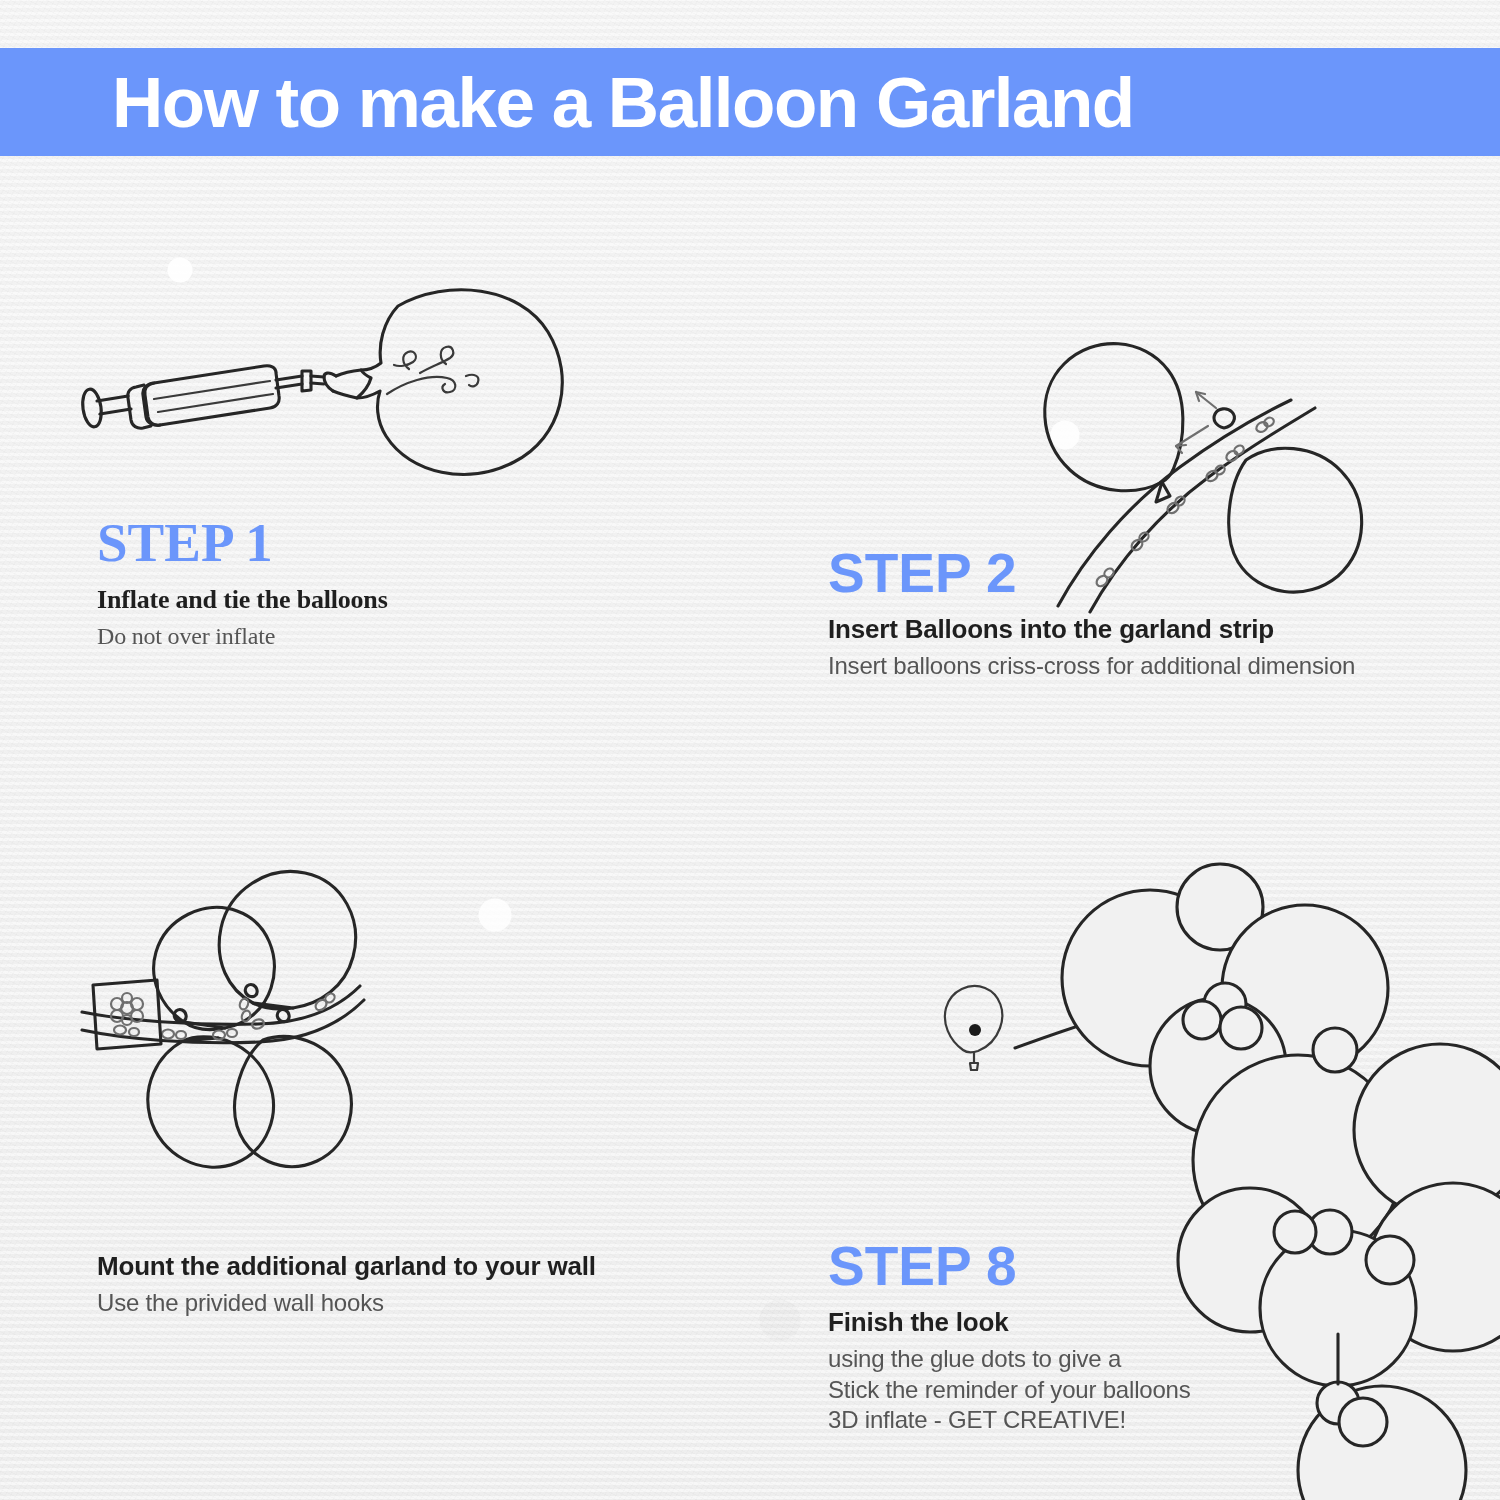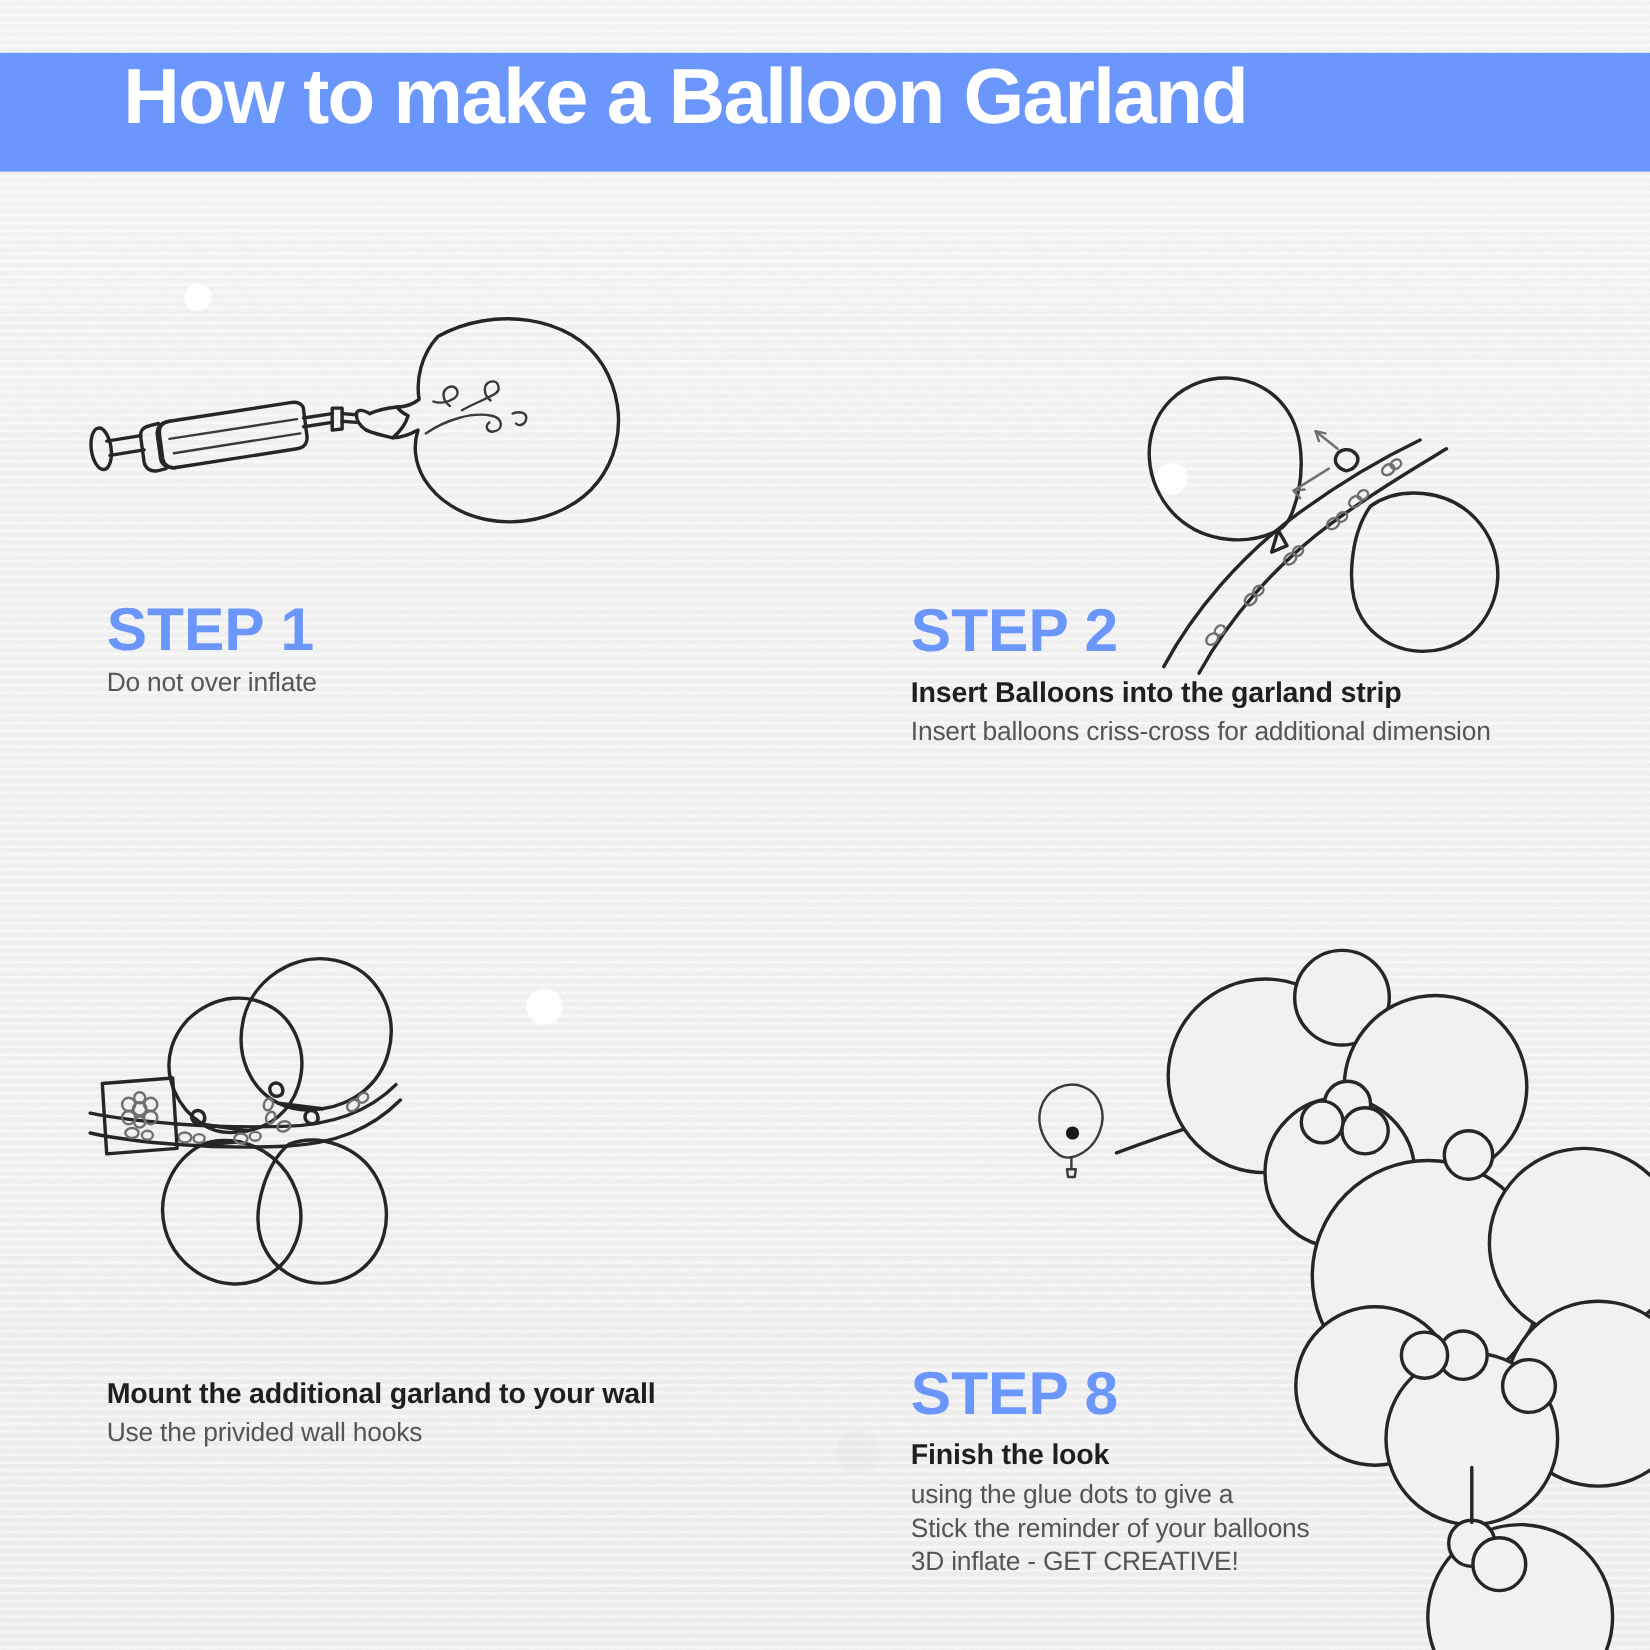--- a/index.html
+++ b/index.html
@@ -23,21 +23,21 @@
       repeating-linear-gradient(26deg, rgba(0,0,0,.014) 0 1px, rgba(0,0,0,0) 1px 4px),
       repeating-linear-gradient(-63deg, rgba(0,0,0,.012) 0 1px, rgba(0,0,0,0) 1px 5px),
       repeating-linear-gradient(0deg, rgba(255,255,255,.5) 0 2px, rgba(0,0,0,0) 2px 6px),
       linear-gradient(#f3f3f3,#eeeeee);
     background-size:auto,auto,auto,auto,auto,9px 9px,11px 11px,7px 7px,auto;
     z-index:0;
   }
   #banner{
     position:absolute; left:0; top:48px; width:1500px; height:108px;
     background:#6b96fb; z-index:3;
-    display:flex; align-items:flex-start;
+    display:flex; align-items:center;
   }
   #banner-title{
     color:#ffffff;
     font-size:71px;
     font-weight:bold;
     letter-spacing:-1.5px;
     padding-left:112px;
     white-space:nowrap;
     font-family:"Liberation Sans", sans-serif;
   }
@@ -112,22 +112,23 @@
 
     <ellipse class="ln" cx="12" cy="138" rx="9" ry="19" transform="rotate(-8 12 138)"></ellipse>
 
     <path class="ln-t" d="M329 99 C322 94 321 85 328 82 C335 79 339 88 333 92 C327 96 319 97 314 95"></path>
     <path class="ln-t" d="M366 94 C359 89 359 79 366 77 C373 75 376 84 370 88 C362 93 350 97 340 103"></path>
     <path class="ln-t" d="M307 124 C325 112 349 104 367 108 C377 110 378 120 370 122 C363 124 360 117 365 114"></path>
     <path class="ln-t" d="M386 106 C394 103 400 106 398 112 C397 116 392 118 389 115"></path>
   </svg>
 </div>
 
-<div class="step-text" style="left:97px; top:544px; width:620px;">
+<div class="step-text" style="left:97px; top:515px; width:620px;font-family:Liberation Serif, serif;">
   <div class="step-label">STEP 1</div>
+  <div class="step-heading">Inflate and tie the balloons</div>
   <div class="step-sub">Do not over inflate</div>
 </div>
 
 <div class="art" style="left:1010px; top:330px;">
   <svg width="420" height="290" viewBox="0 0 420 290">
 
     <path class="ln" d="M152 152 C126 166 86 164 60 140 C29 111 26 62 54 34 C84 4 134 8 158 40 C178 66 176 110 163 140"></path>
     <path class="ln" d="M163 140 C160 146 156 150 152 152"></path>
 
     <path class="ln" d="M152 152 L160 166 L146 172 Z"></path>

